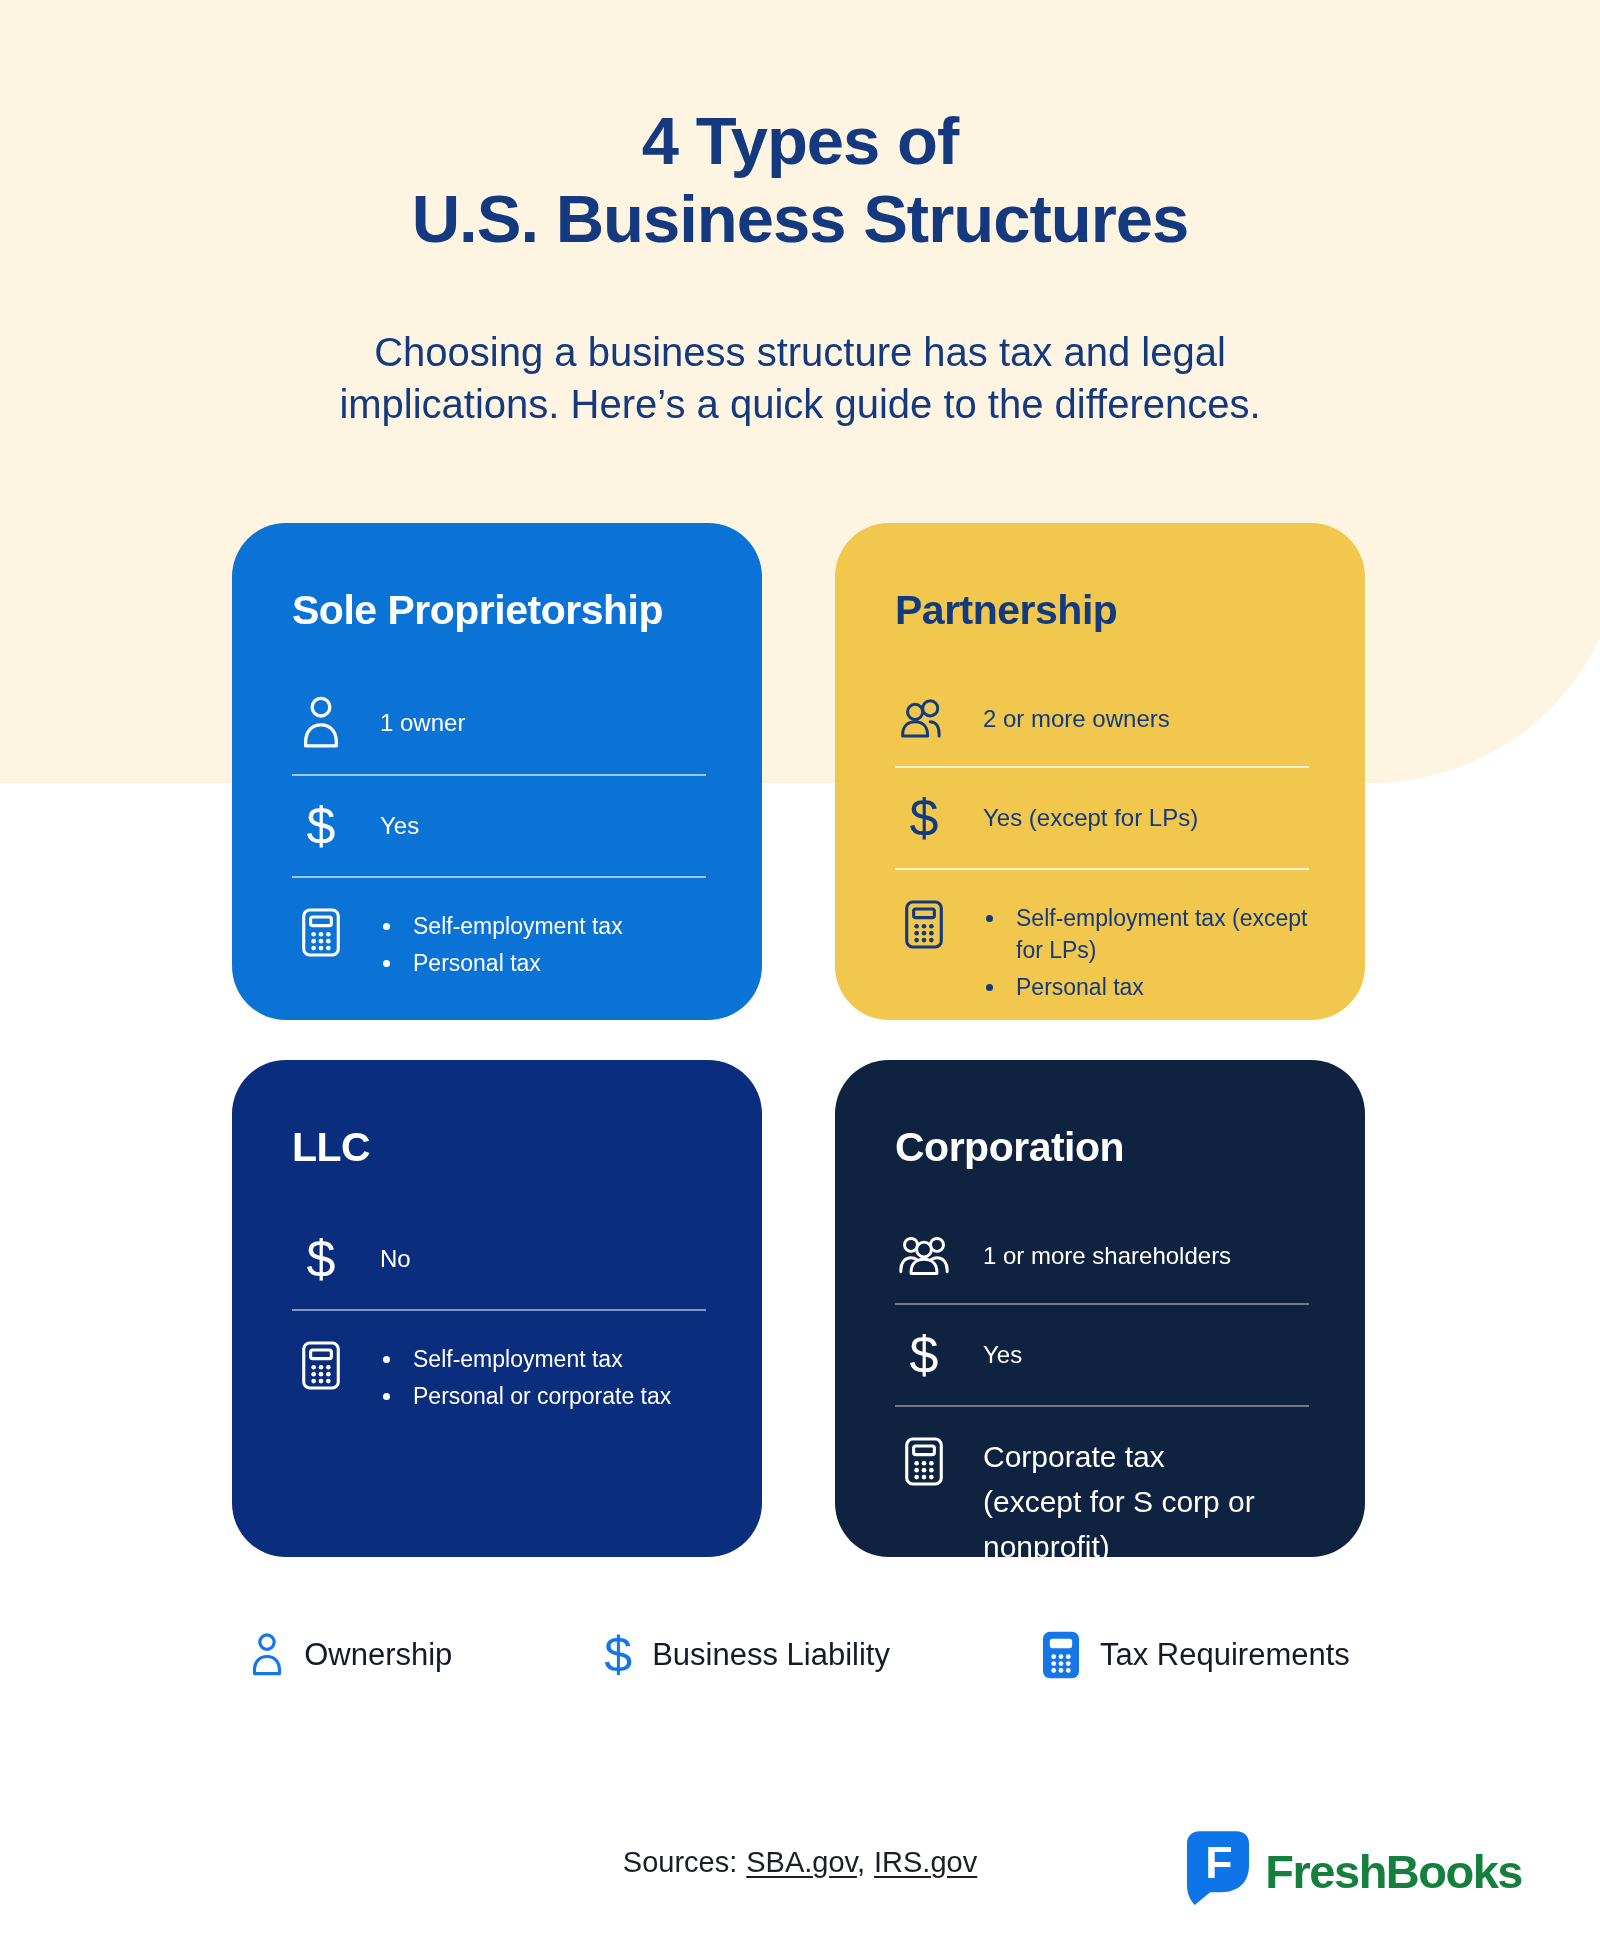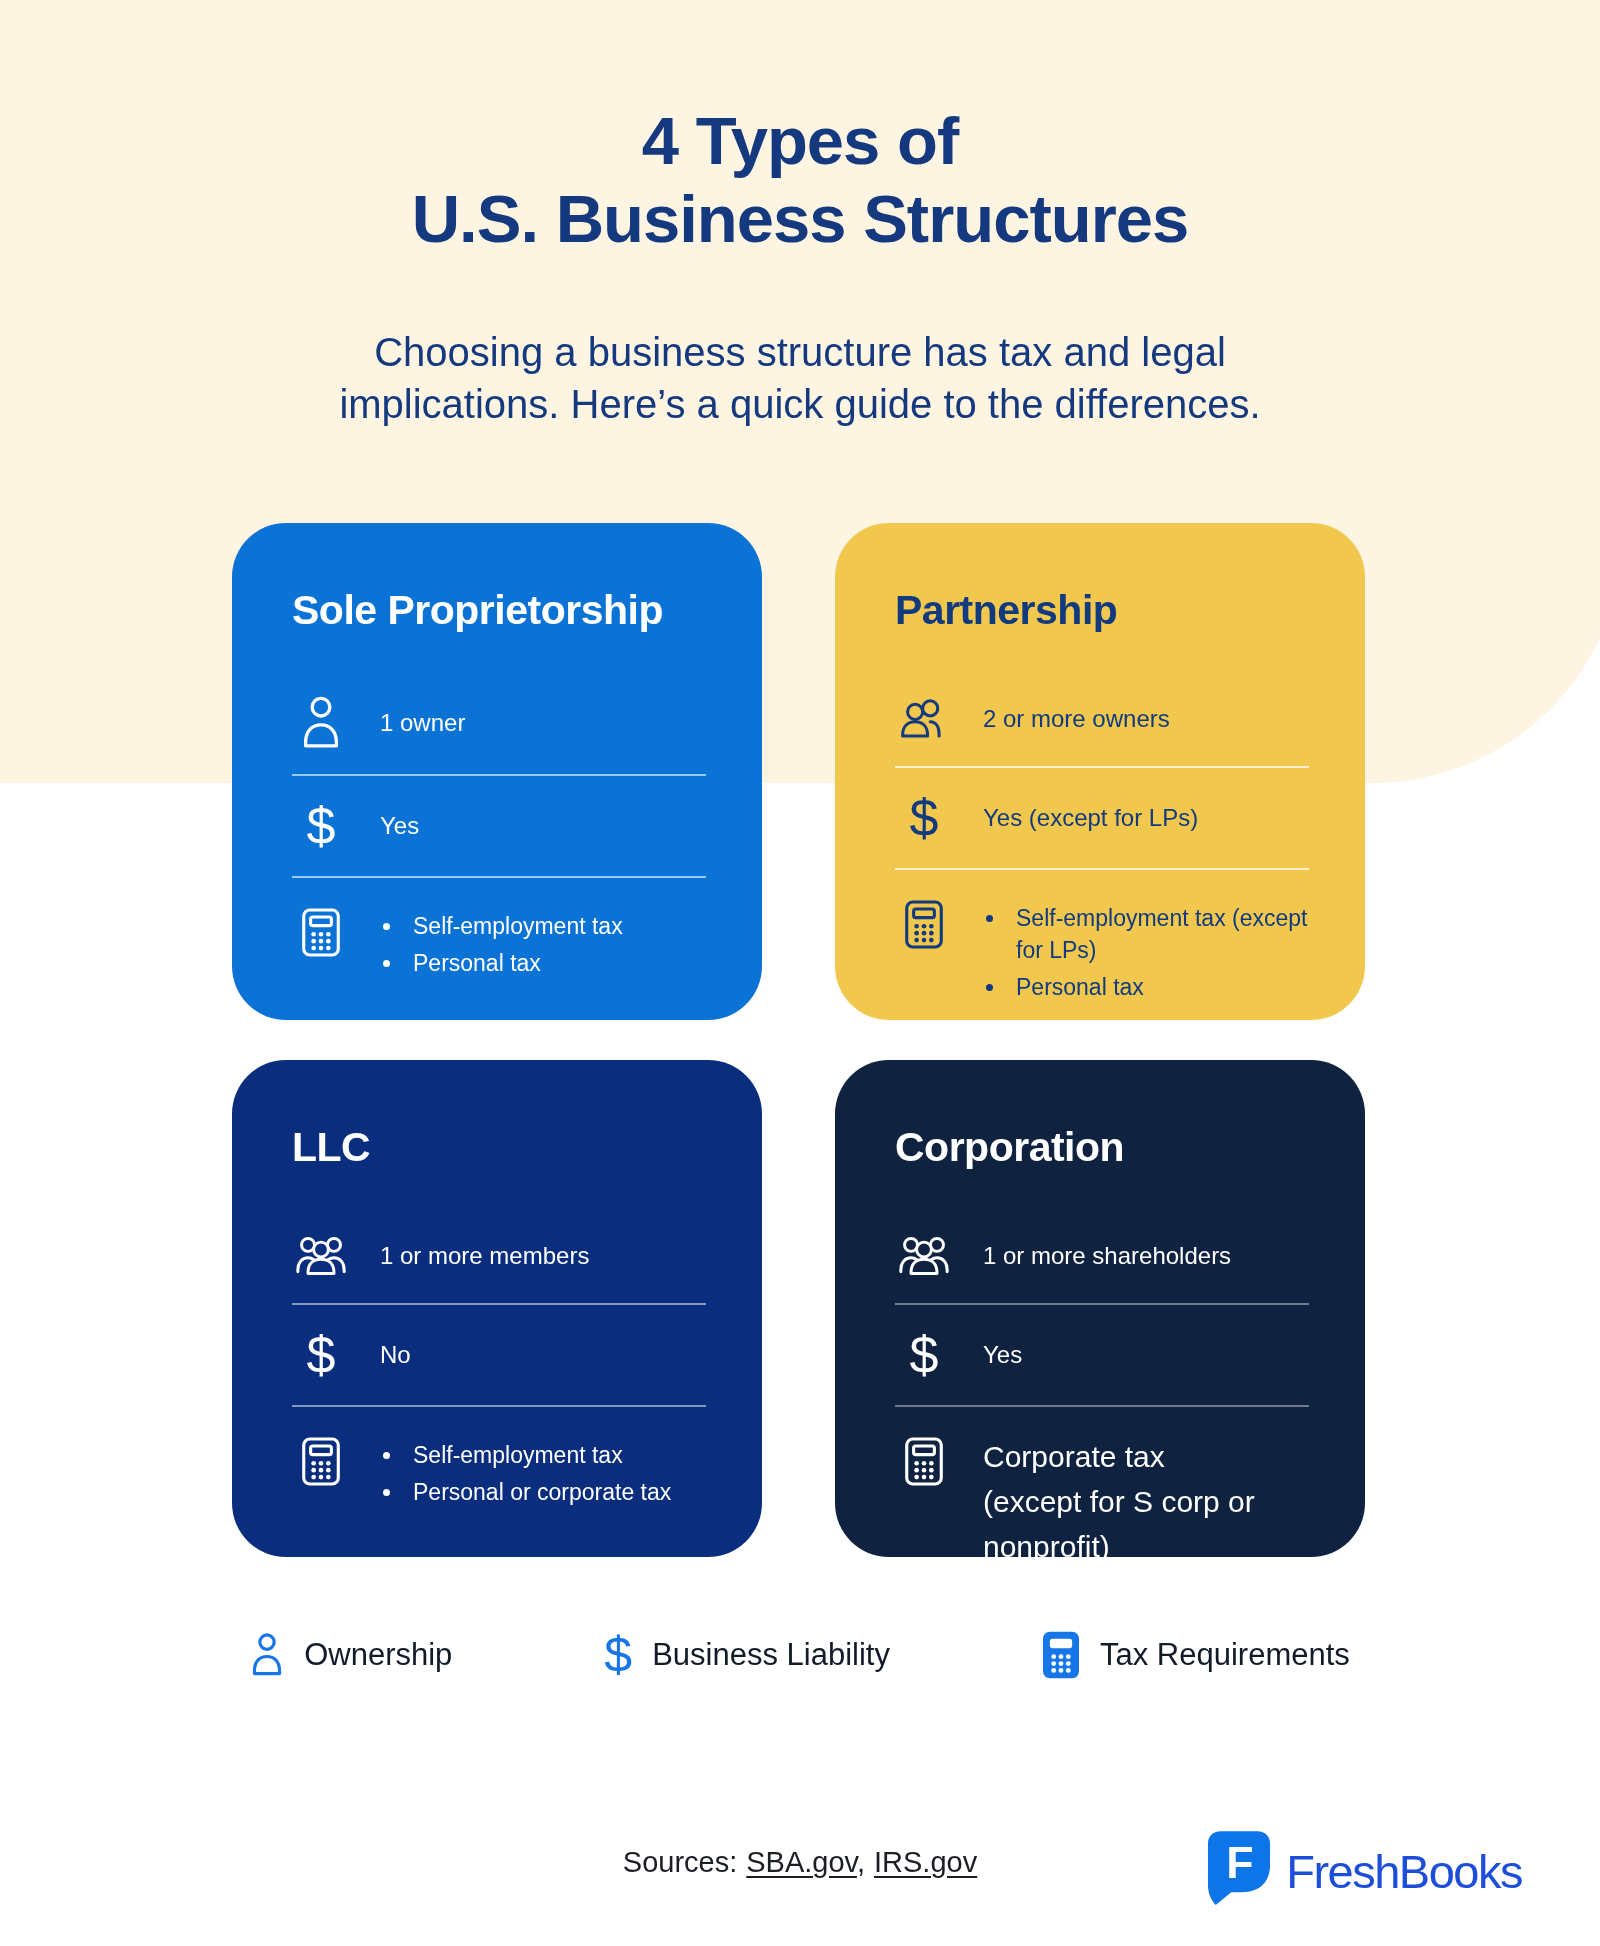--- a/index.html
+++ b/index.html
@@ -75,21 +75,21 @@
   }
   .sources span, .sources a { vertical-align:baseline; }
   .src-prefix { margin-right:9px; }
   .src-comma { margin-right:9px; }
   .sources a { color:#1b1e24; text-decoration:underline; text-underline-offset:4px; }
 
   .brand {
     position:absolute; top:1830px; right:78px;
     display:flex; align-items:center; gap:15px;
   }
-  .brand-name { font-size:47px; font-weight:400; color:#1d4ed8; letter-spacing:-1.5px; }
+  .brand-name { font-size:47px; font-weight:700; color:#15803d; letter-spacing:-1.5px; }
 </style>
 </head>
 <body>
 
 <div class="page">
 
   <div class="cream-shape"></div>
 
   <div class="title">
     <div>4 Types of</div>
@@ -183,33 +183,20 @@
         </span>
         <ul class="tax-list">
           <li>Self-employment tax (except for LPs)</li>
           <li>Personal tax</li>
         </ul>
       </div>
     </div>
 
     <div class="card card--royal">
       <div class="card-title">LLC</div>
-      <div class="row">
-        <span class="icon-cell">
-          <svg width="50" height="46" viewBox="0 0 54 46" fill="none" stroke="currentColor" stroke-width="3.2" stroke-linecap="round" stroke-linejoin="round">
-            <circle cx="13" cy="11" r="7"></circle>
-            <path d="M2 40 v-2 c0-8 4.5-13 11-13 2.5 0 4.5 .7 6.5 2"></path>
-            <circle cx="41" cy="11" r="7"></circle>
-            <path d="M52 40 v-2 c0-8 -4.5-13 -11-13 -2.5 0 -4.5 .7 -6.5 2"></path>
-            <circle class="bgfill" cx="27" cy="16" r="8"></circle>
-            <path class="bgfill" d="M13 42 v-1 c0-9.5 5.5-14.5 14-14.5 s14 5 14 14.5 v1 z"></path>
-          </svg>
-        </span>
-        <span class="row-text">1 or more members</span>
-      </div>
       <div class="row">
         <span class="icon-cell">
             <span class="dollar">$</span>
           </span>
         <span class="row-text">No</span>
       </div>
       <div class="row row--tax">
         <span class="icon-cell">
           <svg width="38" height="49" viewBox="0 0 44 56" fill="none" stroke="currentColor" stroke-width="3.6">
             <rect x="2" y="2" width="40" height="52" rx="7"></rect>

